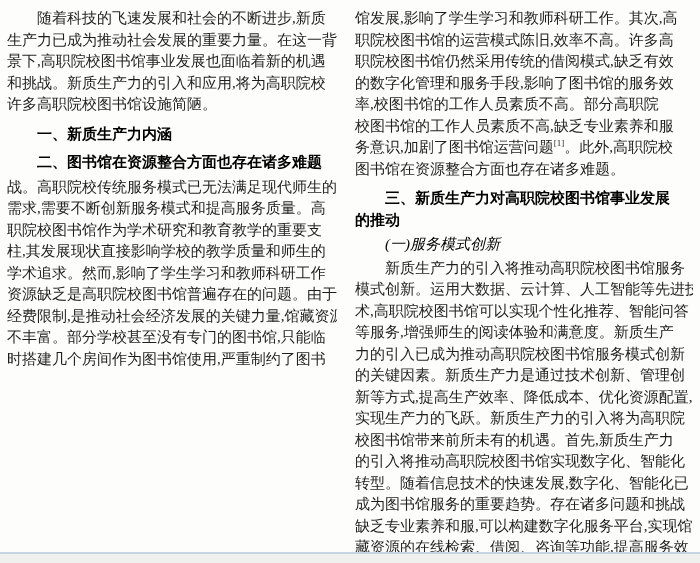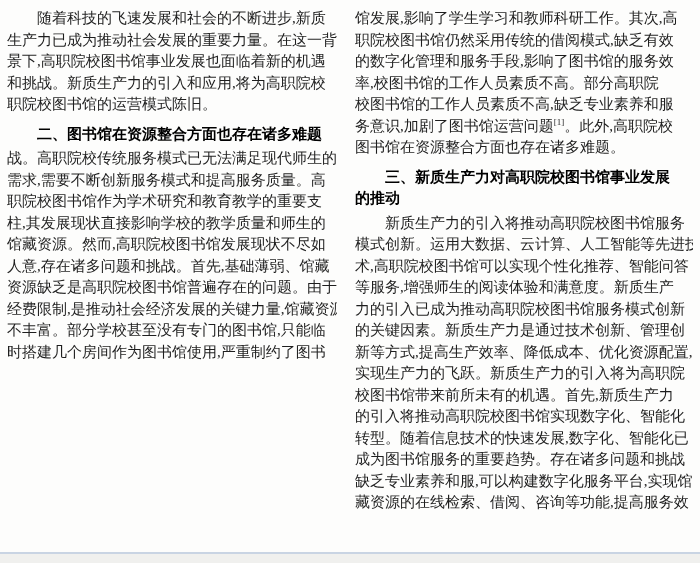--- a/index.html
+++ b/index.html
@@ -50,51 +50,57 @@
 </head>
 <body style="--page-bg: #fdfdfc; --text-color: #1e1e1e; --heading-color: #000000; --rule-color: #c9d4e3; --band-color: #f0f0ee;">
 
 <div class="page">
   <div class="col col-left">
       <div class="block block-p">
         <div class="line indent">随着科技的飞速发展和社会的不断进步,新质</div>
         <div class="line">生产力已成为推动社会发展的重要力量。在这一背</div>
         <div class="line">景下,高职院校图书馆事业发展也面临着新的机遇</div>
         <div class="line">和挑战。新质生产力的引入和应用,将为高职院校</div>
-        <div class="line">职院校图书馆的运营模式陈旧。</div>
+        <div class="line">许多高职院校图书馆设施简陋。</div>
+      </div>
+      <div class="block block-h2">
+        <div class="line indent h2">一、新质生产力内涵</div>
       </div>
       <div class="block block-h2">
         <div class="line indent h2">二、图书馆在资源整合方面也存在诸多难题</div>
       </div>
       <div class="block block-p">
         <div class="line">战。高职院校传统服务模式已无法满足现代师生的</div>
         <div class="line">需求,需要不断创新服务模式和提高服务质量。高</div>
         <div class="line">职院校图书馆作为学术研究和教育教学的重要支</div>
         <div class="line">柱,其发展现状直接影响学校的教学质量和师生的</div>
-        <div class="line">馆藏资源。然而,高职院校图书馆发展现状不尽如</div>
-        <div class="line">人意,存在诸多问题和挑战。首先,基础薄弱、馆藏</div>
+        <div class="line">学术追求。然而,影响了学生学习和教师科研工作</div>
         <div class="line">资源缺乏是高职院校图书馆普遍存在的问题。由于</div>
         <div class="line">经费限制,是推动社会经济发展的关键力量,馆藏资源</div>
         <div class="line">不丰富。部分学校甚至没有专门的图书馆,只能临</div>
         <div class="line">时搭建几个房间作为图书馆使用,严重制约了图书</div>
       </div>
     </div>
   <div class="col col-right">
       <div class="block block-p">
         <div class="line">馆发展,影响了学生学习和教师科研工作。其次,高</div>
+        <div class="line">职院校图书馆的运营模式陈旧,效率不高。许多高</div>
         <div class="line">职院校图书馆仍然采用传统的借阅模式,缺乏有效</div>
         <div class="line">的数字化管理和服务手段,影响了图书馆的服务效</div>
         <div class="line">率,校图书馆的工作人员素质不高。部分高职院</div>
         <div class="line">校图书馆的工作人员素质不高,缺乏专业素养和服</div>
         <div class="line">务意识,加剧了图书馆运营问题<sup class="fnote">[1]</sup>。此外,高职院校</div>
         <div class="line">图书馆在资源整合方面也存在诸多难题。</div>
       </div>
       <div class="block block-h2">
         <div class="line indent h2">三、新质生产力对高职院校图书馆事业发展</div>
         <div class="line h2">的推动</div>
+      </div>
+      <div class="block block-h3">
+        <div class="line indent h3">(一)服务模式创新</div>
       </div>
       <div class="block block-p">
         <div class="line indent">新质生产力的引入将推动高职院校图书馆服务</div>
         <div class="line">模式创新。运用大数据、云计算、人工智能等先进技</div>
         <div class="line">术,高职院校图书馆可以实现个性化推荐、智能问答</div>
         <div class="line">等服务,增强师生的阅读体验和满意度。新质生产</div>
         <div class="line">力的引入已成为推动高职院校图书馆服务模式创新</div>
         <div class="line">的关键因素。新质生产力是通过技术创新、管理创</div>
         <div class="line">新等方式,提高生产效率、降低成本、优化资源配置,</div>
         <div class="line">实现生产力的飞跃。新质生产力的引入将为高职院</div>

